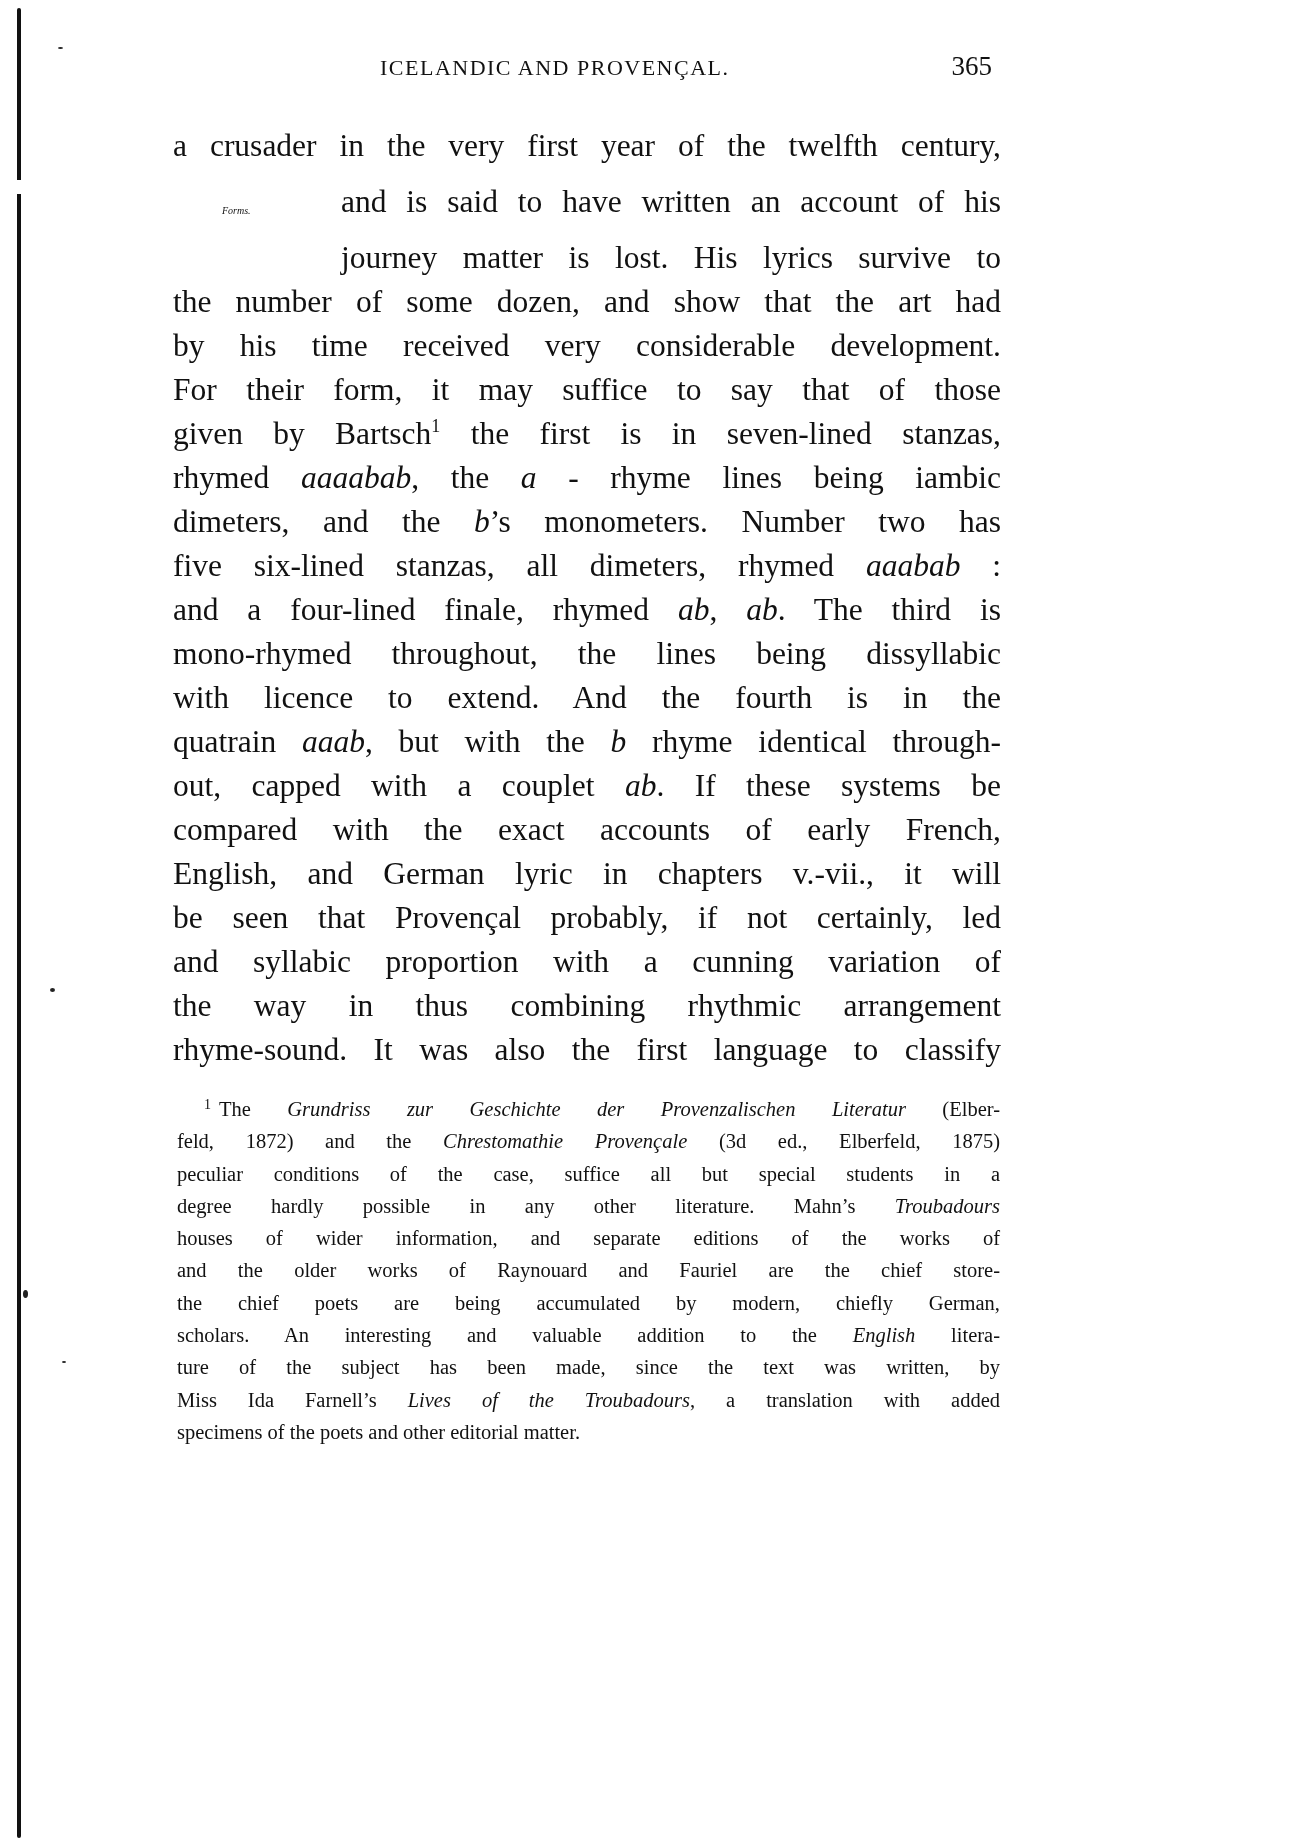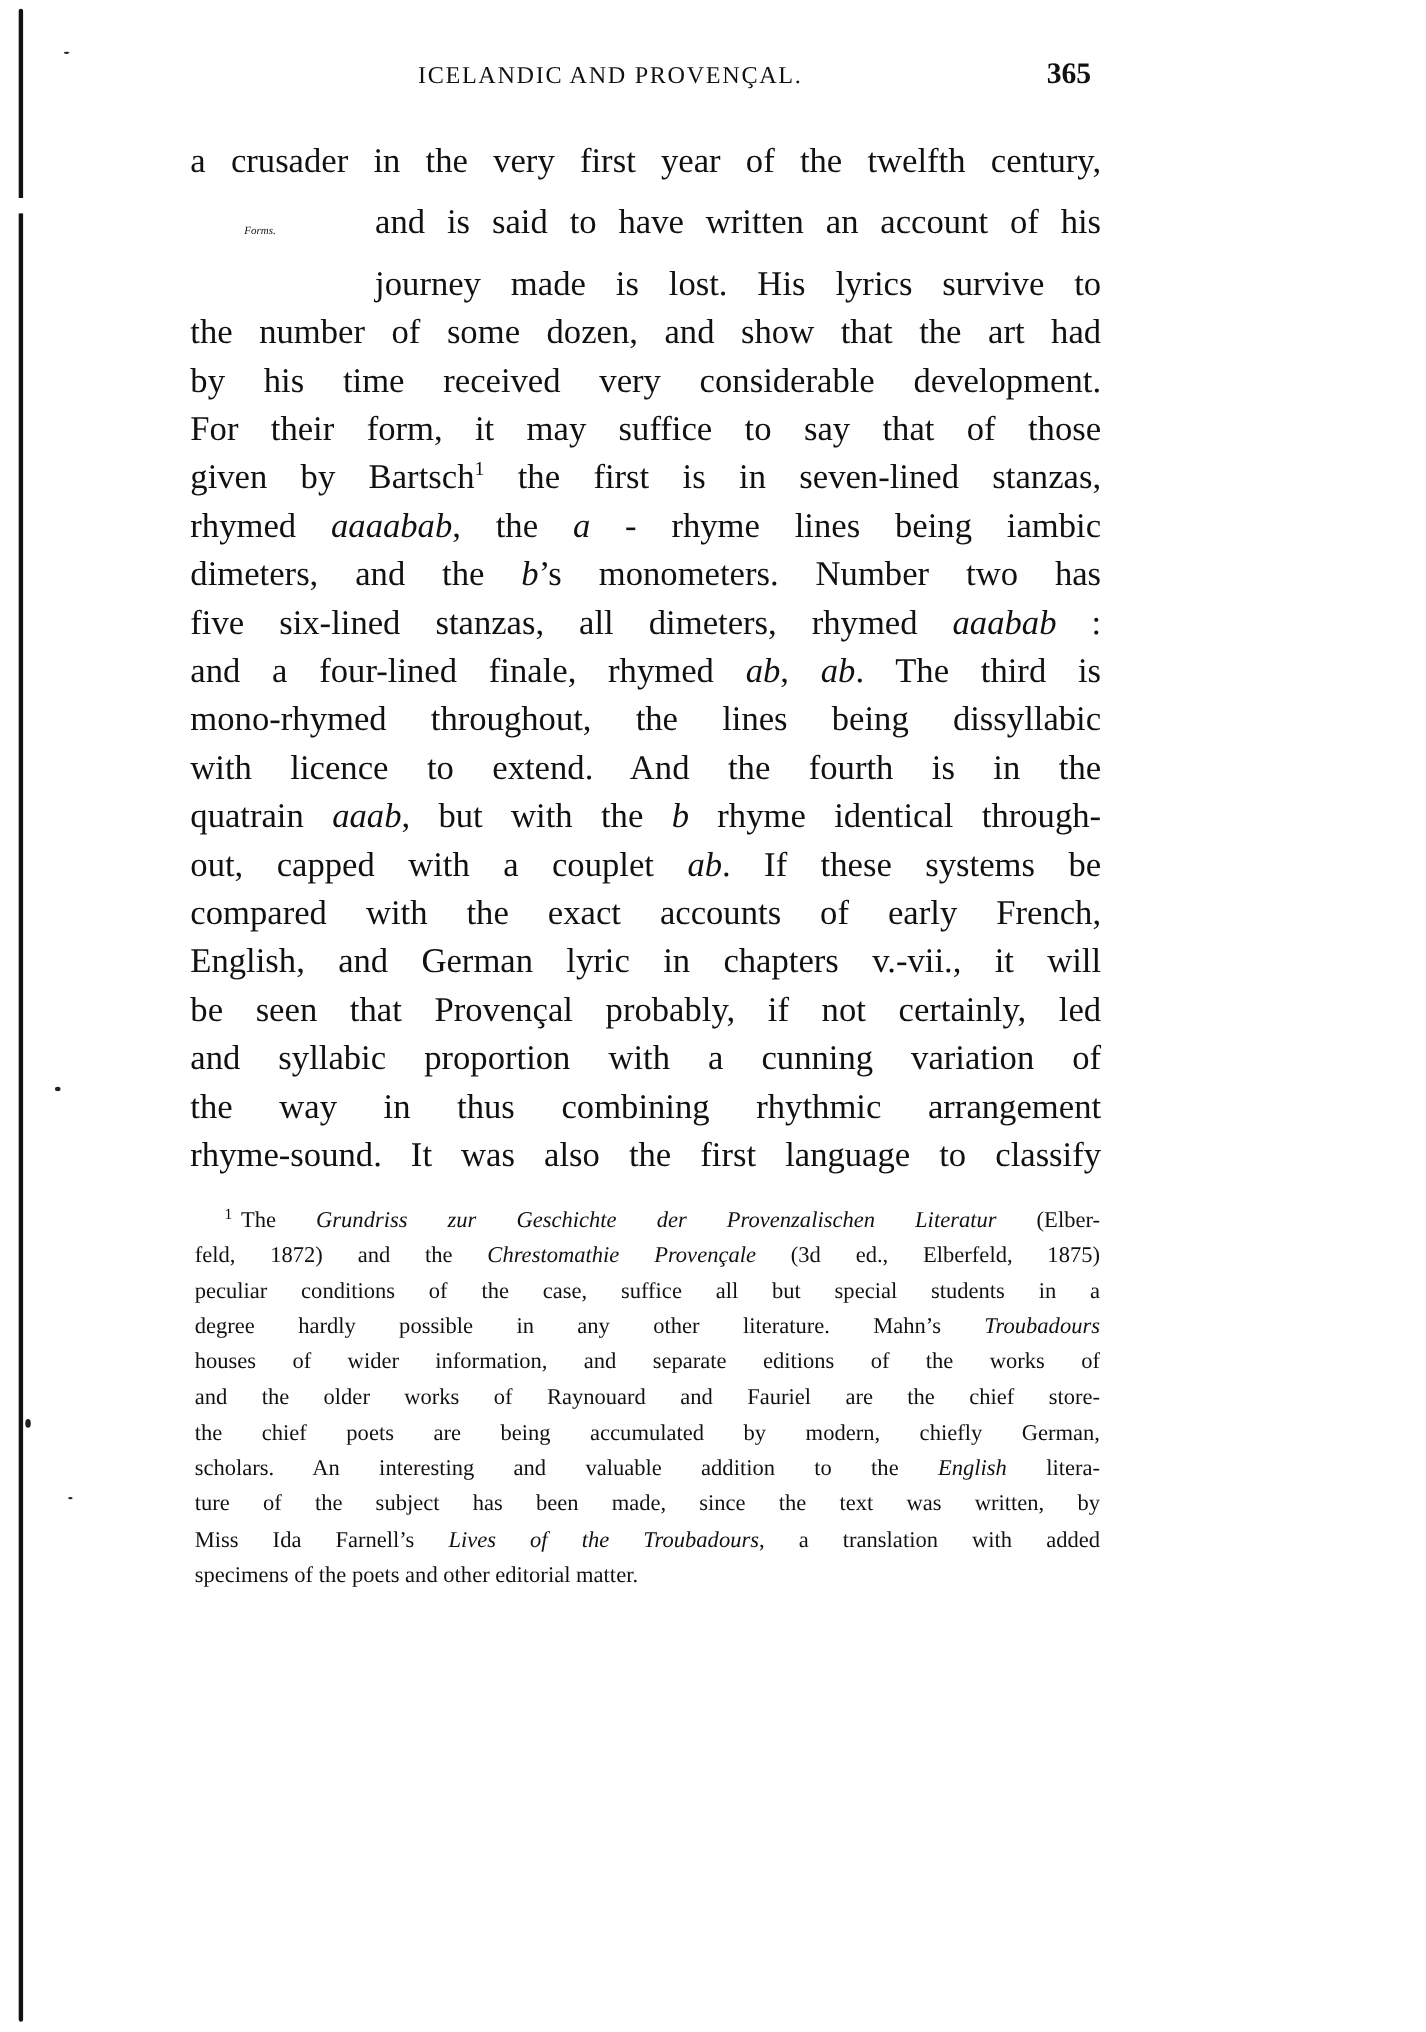--- a/index.html
+++ b/index.html
@@ -2,21 +2,21 @@
 <html><head>
 <meta charset="utf-8">
 <style>
   html, body { margin: 0; padding: 0; background: #ffffff; }
   body { width: 1296px; height: 1847px; position: relative; overflow: hidden; font-family: "Liberation Serif", "DejaVu Serif", serif; color: #111; }
   .binding { position: absolute; left: 17px; top: 8px; width: 4px; height: 1830px; background: #111; border-radius: 2px; }
   .binding-gap { position: absolute; left: 14px; top: 180px; width: 10px; height: 14px; background: #fff; }
   .speck { position: absolute; background: #222; border-radius: 50%; }
   .header { position: absolute; top: 55px; left: 380px; width: 612px; height: 30px; }
   .running-title { position: absolute; left: 0; top: 0; font-size: 22px; letter-spacing: 1.5px; }
-  .page-number { position: absolute; right: 0; top: -4px; font-size: 27px; font-weight: bold; }
+  .page-number { position: absolute; right: 0; top: -4px; font-size: 27px; font-weight: normal; }
   .body-text { position: absolute; left: 173px; top: 124px; width: 828px; }
   .line { display: block; height: 44px; line-height: 44px; font-size: 31.5px; text-align: justify; text-align-last: justify; white-space: nowrap; }
   .line.indent { padding-left: 168px; margin-top: 12px; }
   .marginal-note { position: absolute; left: 222px; top: 205px; font-size: 10px; font-style: italic; }
   i { font-style: italic; margin-top: 31px; }
   sup { font-size: 18px; vertical-align: 12px; line-height: 0; }
   .footnotes { position: absolute; left: 177px; top: 1093px; width: 823px; }
   .fline { display: block; height: 32.3px; line-height: 32.3px; font-size: 20.5px; text-align: justify; text-align-last: justify; white-space: nowrap; }
   .fline.first { padding-left: 27px; }
   .fline.end { text-align-last: left; }
@@ -35,21 +35,21 @@
 <div class="header">
   <span class="running-title">ICELANDIC AND PROVENÇAL.</span>
   <span class="page-number">365</span>
 </div>
 
 <div class="marginal-note">Forms.</div>
 
 <div class="body-text" id="body-text">
     <span class="line"><span>a crusader in the very first year of the twelfth century,</span></span>
     <span class="line indent"><span>and is said to have written an account of his</span></span>
-    <span class="line indent"><span>journey made is lost.  His lyrics survive to</span></span>
+    <span class="line indent"><span>journey matter is lost.  His lyrics survive to</span></span>
     <span class="line"><span>the number of some dozen, and show that the art had</span></span>
     <span class="line"><span>by his time received very considerable development.</span></span>
     <span class="line"><span>For their form, it may suffice to say that of those</span></span>
     <span class="line"><span>given by Bartsch</span><sup>1</sup><span> the first is in seven-lined stanzas,</span></span>
     <span class="line"><span>rhymed </span><i>aaaabab</i><span>, the </span><i>a</i><span> - rhyme lines being iambic</span></span>
     <span class="line"><span>dimeters, and the </span><i>b</i><span>’s monometers.  Number two has</span></span>
     <span class="line"><span>five six-lined stanzas, all dimeters, rhymed </span><i>aaabab</i><span> :</span></span>
     <span class="line"><span>and a four-lined finale, rhymed </span><i>ab</i><span>, </span><i>ab</i><span>.  The third is</span></span>
     <span class="line"><span>mono-rhymed throughout, the lines being dissyllabic</span></span>
     <span class="line"><span>with licence to extend.  And the fourth is in the</span></span>

